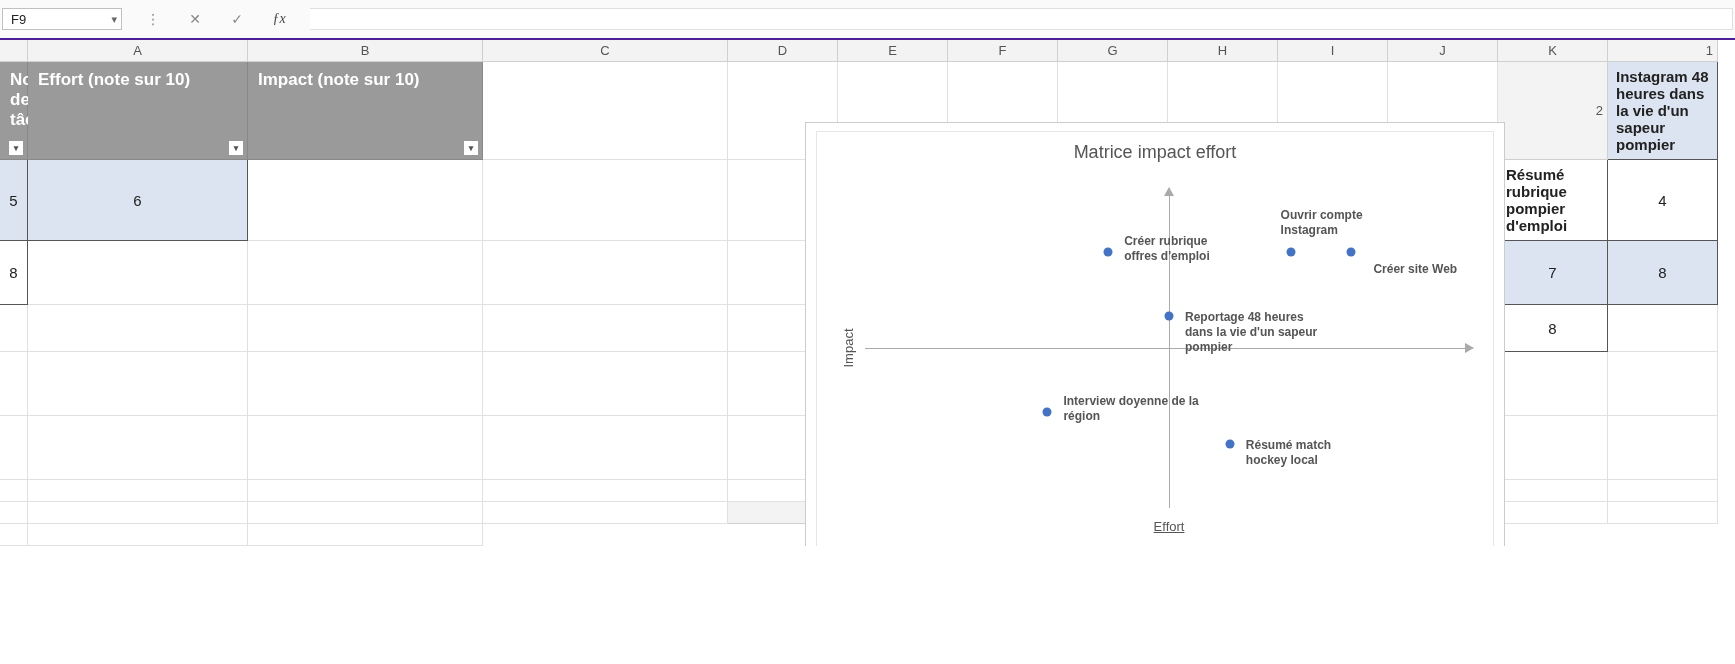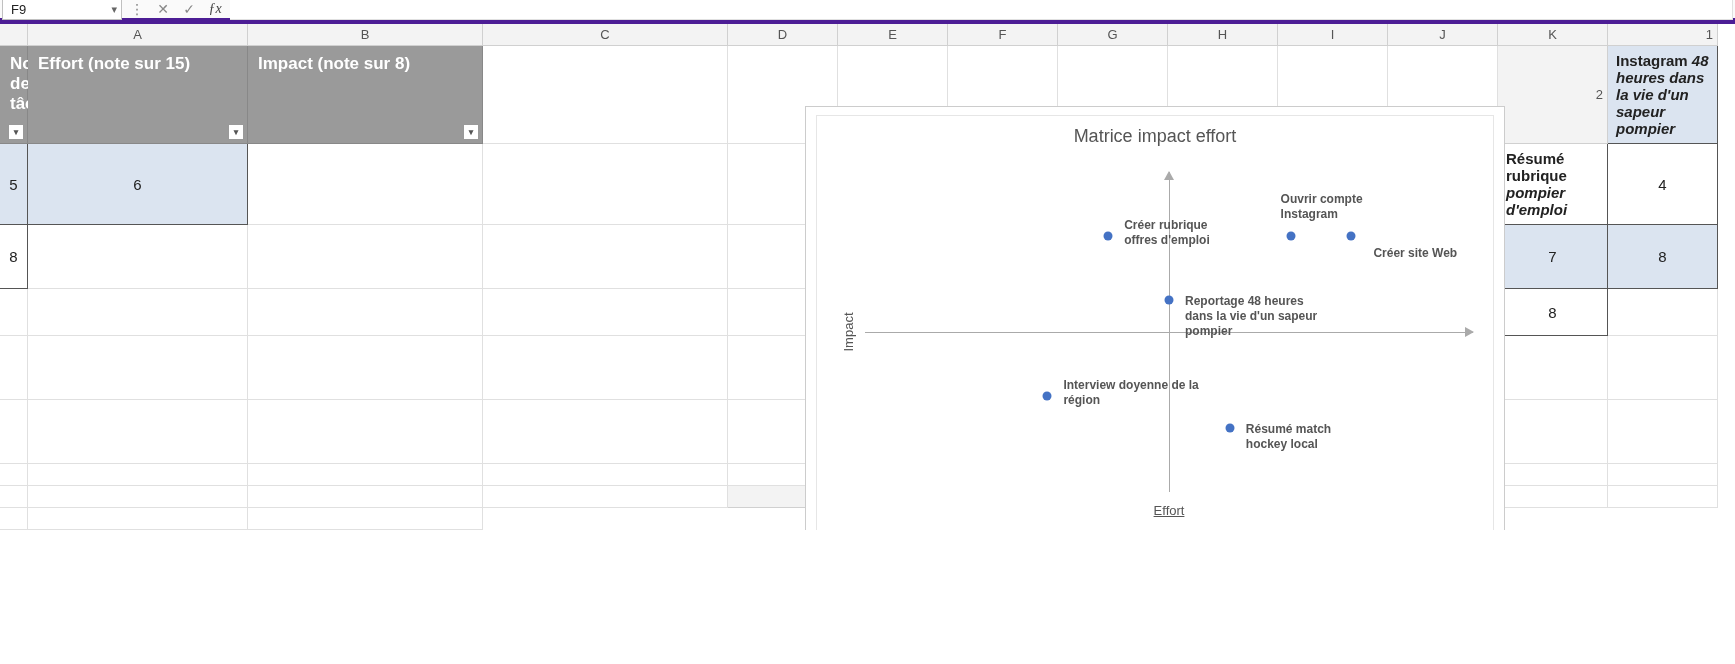--- a/index.html
+++ b/index.html
@@ -9,25 +9,25 @@
     font-size: 13px;
     background: #fff;
     color: #222;
     user-select: none;
   }
 
   
   .formula-bar {
     display: flex;
     align-items: center;
-    height: 24px;
-    border-bottom: 6px solid #4c1d95;
+    height: 40px;
+    border-bottom: 2px solid #4c1d95;
     background: #fafafa;
     padding: 0 2px;
-    gap: 4px;
+    gap: 20px;
   }
   .name-box {
     width: 120px;
     height: 22px;
     border: 1px solid #c0c0c0;
     background: #fff;
     display: flex;
     align-items: center;
     justify-content: space-between;
     padding: 0 4px 0 8px;
@@ -122,21 +122,21 @@
   .tbl-body.colA {
     font-weight: bold;
     color: #222;
   }
   .tbl-body.num {
     justify-content: center;
     font-weight: normal;
   }
   .stripe-even { background: #dbe4f0; }
   .stripe-odd  { background: #fff; }
-  .italic-part { font-style: italic; }
+  .italic-part { }
 
   
   .chart {
     position: absolute;
     left: 805px;
     top: 82px;
     width: 700px;
     height: 440px;
     background: #fff;
     border: 1px solid #ccc;
@@ -247,25 +247,25 @@
   <div class="col-head">I</div>
   <div class="col-head">J</div>
   <div class="col-head">K</div>
 
   <div class="row-head row-1">1</div>
   <div class="cell tbl-head row-1">
     <span>Nom de la tâche</span>
     <div class="filter-btn">▾</div>
   </div>
   <div class="cell tbl-head row-1">
-    <span>Effort (note sur 15)</span>
+    <span>Effort (note sur 10)</span>
     <div class="filter-btn">▾</div>
   </div>
   <div class="cell tbl-head row-1">
-    <span>Impact (note sur 8)</span>
+    <span>Impact (note sur 10)</span>
     <div class="filter-btn">▾</div>
   </div>
   <div class="cell row-1"></div>
   <div class="cell row-1"></div>
   <div class="cell row-1"></div>
   <div class="cell row-1"></div>
   <div class="cell row-1"></div>
   <div class="cell row-1"></div>
   <div class="cell row-1"></div>
   <div class="cell row-1"></div>

